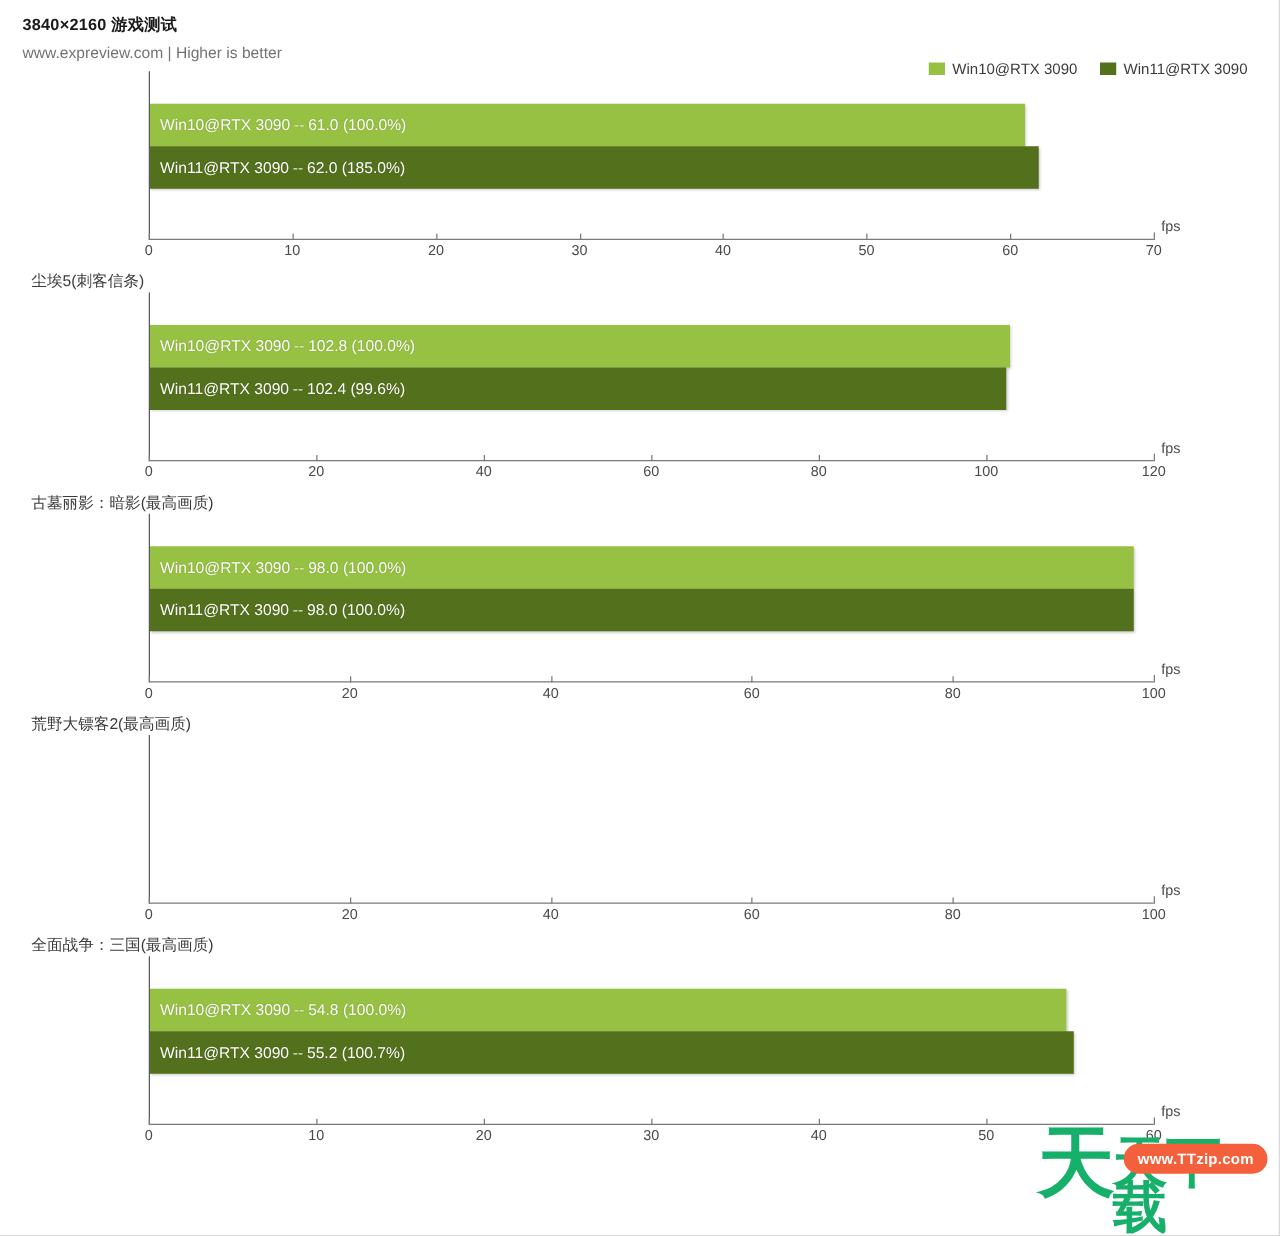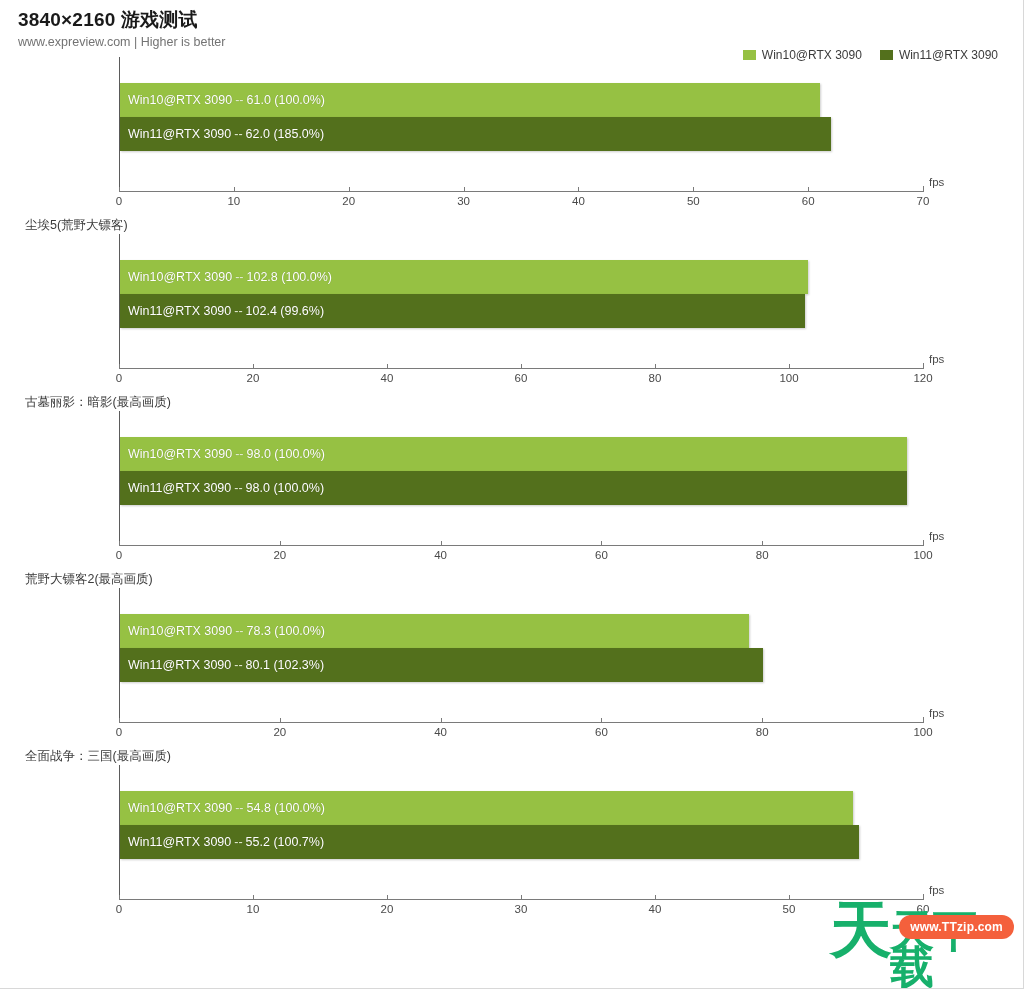--- a/index.html
+++ b/index.html
@@ -11,21 +11,21 @@
     color: #333;
     position: relative;
     overflow: hidden;
     border-right: 1px solid #d8d8d8;
     border-bottom: 1px solid #d8d8d8;
   }
 
   .page { position: relative; width: 1024px; height: 989px; padding: 8px 0 0 18px; }
 
   .page-title {
-    font-size: 19px;
+    font-size: 13px;
     font-weight: bold;
     color: #1a1a1a;
     letter-spacing: 0.2px;
     line-height: 24px;
   }
   .page-sub {
     font-size: 12.5px;
     color: #737373;
     line-height: 18px;
     margin-top: 1px;
@@ -231,21 +231,21 @@
           <div class="tick" style="left: 71.4286%;"></div>
           <div class="tick-label" style="left: 71.4286%;">50</div>
           <div class="tick" style="left: 85.7143%;"></div>
           <div class="tick-label" style="left: 85.7143%;">60</div>
           <div class="tick-cap" style="left: 100%;"></div>
           <div class="tick-label" style="left: 100%;">70</div>
           <div class="axis-unit">fps</div>
         </div>
       </div>
       <div class="chart">
-        <div class="chart-title">尘埃5(荒野大镖客)</div>
+        <div class="chart-title">尘埃5(刺客信条)</div>
         <div class="plot">
           <div class="yaxis"></div>
           <div class="bars">
             <div class="bar-row">
               <div class="bar" style="width: 85.6667%; background: rgb(150, 193, 67);"></div>
               <div class="bar-label"><span>Win10@RTX 3090</span><span class="sep">--</span><span>102.8 (100.0%)</span></div>
             </div>
             <div class="bar-row">
               <div class="bar" style="width: 85.3333%; background: rgb(83, 112, 28);"></div>
               <div class="bar-label"><span>Win11@RTX 3090</span><span class="sep">--</span><span>102.4 (99.6%)</span></div>
@@ -300,30 +300,20 @@
           <div class="tick-label" style="left: 80%;">80</div>
           <div class="tick-cap" style="left: 100%;"></div>
           <div class="tick-label" style="left: 100%;">100</div>
           <div class="axis-unit">fps</div>
         </div>
       </div>
       <div class="chart">
         <div class="chart-title">荒野大镖客2(最高画质)</div>
         <div class="plot">
           <div class="yaxis"></div>
-          <div class="bars">
-            <div class="bar-row">
-              <div class="bar" style="width: 78.3%; background: rgb(150, 193, 67);"></div>
-              <div class="bar-label"><span>Win10@RTX 3090</span><span class="sep">--</span><span>78.3 (100.0%)</span></div>
-            </div>
-            <div class="bar-row">
-              <div class="bar" style="width: 80.1%; background: rgb(83, 112, 28);"></div>
-              <div class="bar-label"><span>Win11@RTX 3090</span><span class="sep">--</span><span>80.1 (102.3%)</span></div>
-            </div>
-          </div>
         </div>
         <div class="axis">
           <div class="axis-line"></div>
           <div class="tick" style="left: 0%;"></div>
           <div class="tick-label" style="left: 0%;">0</div>
           <div class="tick" style="left: 20%;"></div>
           <div class="tick-label" style="left: 20%;">20</div>
           <div class="tick" style="left: 40%;"></div>
           <div class="tick-label" style="left: 40%;">40</div>
           <div class="tick" style="left: 60%;"></div>

